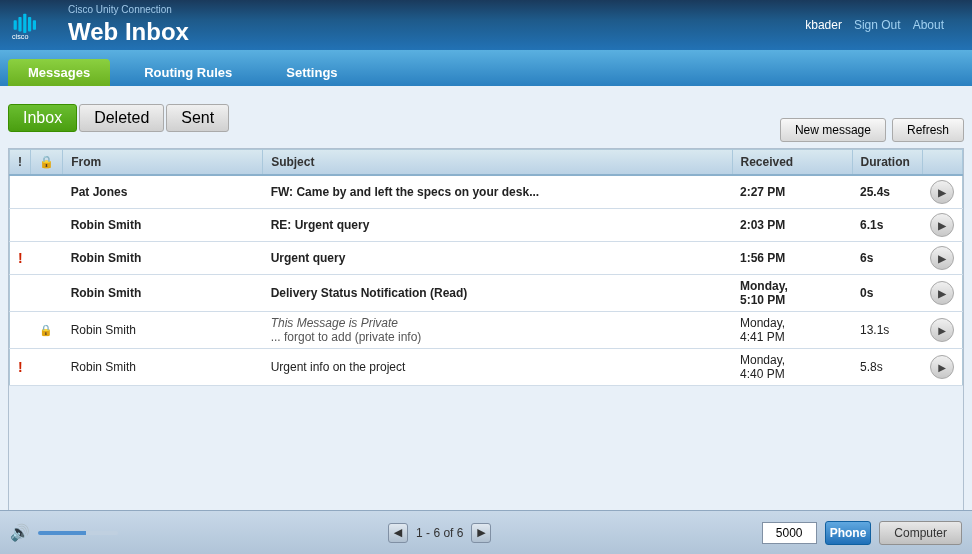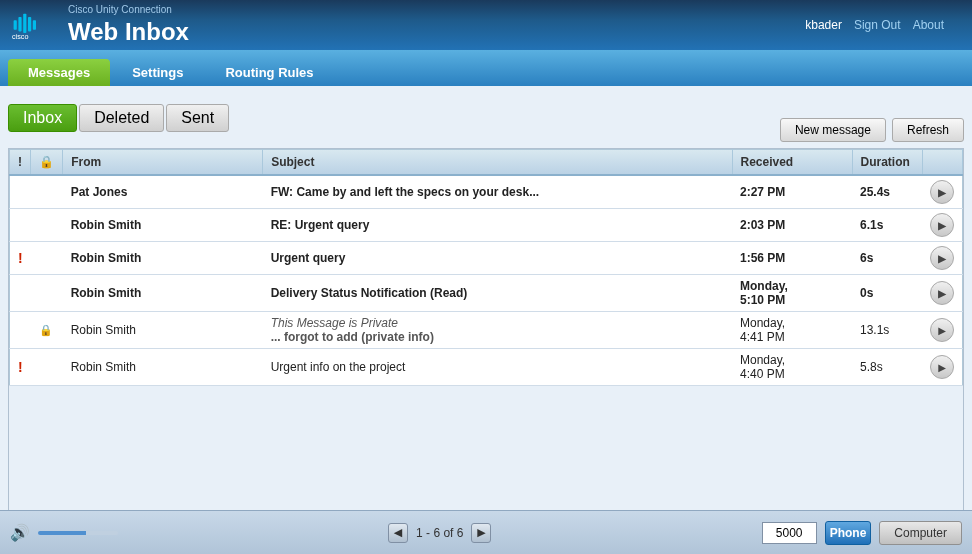--- a/index.html
+++ b/index.html
@@ -65,21 +65,21 @@
     }
     .nav-tab {
       padding: 6px 20px;
       cursor: pointer;
       color: white;
       font-size: 13px;
       font-weight: bold;
       border-radius: 4px 4px 0 0;
       border: none;
       background: transparent;
-      margin-right: 2px;
+      margin-right: 14px;
     }
     .nav-tab.active {
       background: linear-gradient(180deg, #8bd040 0%, #6ab020 100%);
       color: white;
     }
 
     
     .main {
       background: #e8f0f8;
       padding: 8px;
@@ -266,22 +266,22 @@
   </div>
   <div class="header-right">
     <span>kbader</span>
     <a>Sign Out</a>
     <a>About</a>
   </div>
 </div>
 
 <div class="navbar">
   <button class="nav-tab active">Messages</button>
+  <button class="nav-tab">Routing Rules</button>
   <button class="nav-tab">Settings</button>
-  <button class="nav-tab">Routing Rules</button>
 </div>
 
 <div class="main">
 
   <div class="toolbar">
     <button class="tab-btn active">Inbox</button>
     <button class="tab-btn">Deleted</button>
     <button class="tab-btn">Sent</button>
     <div class="toolbar-right">
       <button class="action-btn">New message</button>
@@ -346,21 +346,21 @@
             <td class="col-received">Monday,<br>5:10 PM</td>
             <td class="col-duration">0s</td>
             <td class="col-play">
               <div class="play-btn">▶</div>
             </td>
           </tr>
           <tr>
             <td class="col-flag"></td>
             <td class="col-lock"><span style="font-size:11px">🔒</span></td>
             <td class="col-from">Robin Smith</td>
-            <td><span class="private-msg">This Message is Private</span><br><span style="color:#555;font-weight:bold;">... forgot to add (private info)</span></td>
+            <td><span class="private-msg">This Message is Private</span><br><span style="color:#555;">... forgot to add (private info)</span></td>
             <td class="col-received">Monday,<br>4:41 PM</td>
             <td class="col-duration">13.1s</td>
             <td class="col-play">
               <div class="play-btn">▶</div>
             </td>
           </tr>
           <tr>
             <td class="col-flag"><span style="color:#cc2200;font-weight:bold;font-size:14px">!</span></td>
             <td class="col-lock"></td>
             <td class="col-from">Robin Smith</td>

